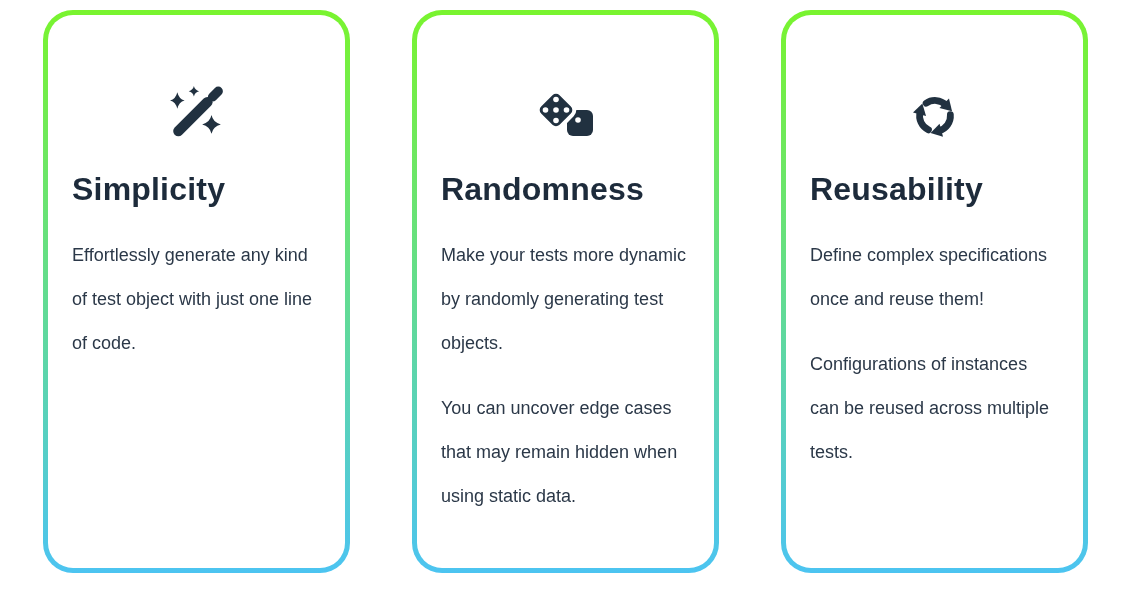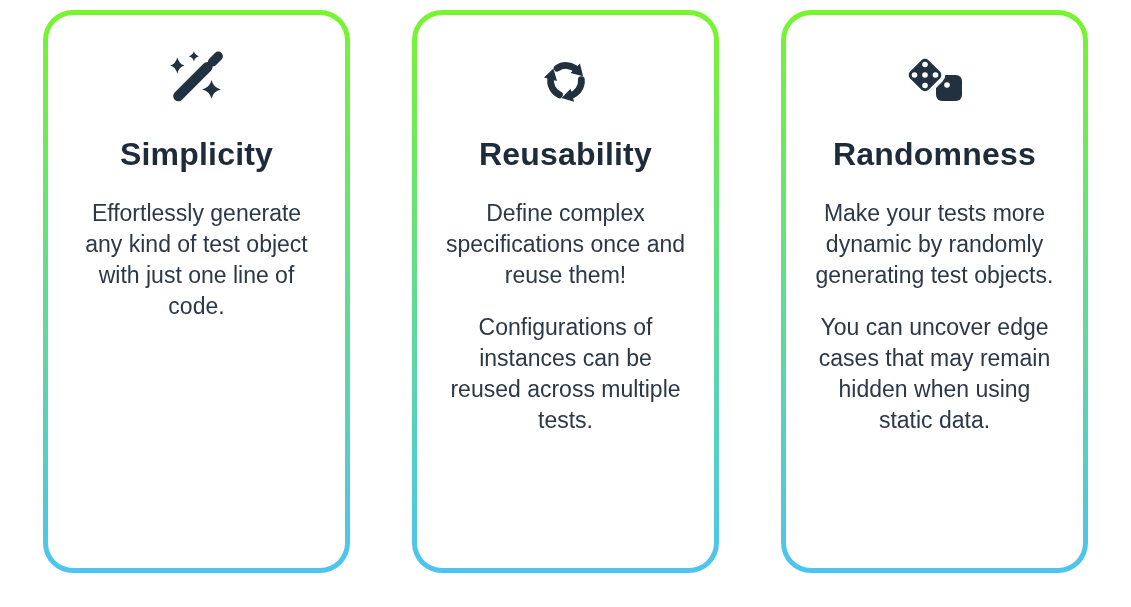--- a/index.html
+++ b/index.html
@@ -28,41 +28,41 @@
     height:563px;
     border-radius:30px;
     padding:5px;
     background:linear-gradient(180deg,var(--grad-top) 0%,var(--grad-bottom) 100%);
     flex:0 0 auto;
   }
   .card-inner{
     width:100%;height:100%;
     background:var(--card-bg);
     border-radius:25px;
-    padding:31px 24px 0;
-    text-align:center;
+    padding:66px 24px 0;
+    text-align:left;
   }
   .icon-wrap{
     height:64px;
     display:flex;
     align-items:center;
     justify-content:center;
     margin-bottom:26px;
     color:var(--icon);
   }
   .card-title{
     font-size:32px;
     font-weight:700;
     color:var(--heading);
     letter-spacing:0.2px;
     margin-bottom:25px;
   }
   .card-text{
-    font-size:23px;
-    line-height:31px;
+    font-size:18px;
+    line-height:44px;
     color:var(--body);
     margin-bottom:21px;
   }
 </style>
 </head>
 <body>
 
 <div class="cards-row">
 
   <div class="card">
@@ -82,41 +82,20 @@
         </svg>
       </div>
       <h3 class="card-title">Simplicity</h3>
       <p class="card-text">Effortlessly generate any kind of test object with just one line of code.</p>
     </div>
   </div>
 
   <div class="card">
     <div class="card-inner">
       <div class="icon-wrap">
-        <svg width="54" height="56" viewBox="0 0 56 58" aria-hidden="true">
-          <defs>
-            <g id="rc-arm">
-              <path d="M 18.8 18.9 A 16 16 0 0 1 39.3 20.7" fill="none" stroke="currentColor" stroke-width="7" stroke-linecap="round"></path>
-              <polygon fill="currentColor" points="45.7,27.1 42.5,14.0 32.6,23.9"></polygon>
-            </g>
-          </defs>
-          <use href="#rc-arm"></use>
-          <use href="#rc-arm" transform="rotate(120 28 32)"></use>
-          <use href="#rc-arm" transform="rotate(240 28 32)"></use>
-        </svg>
-      </div>
-      <h3 class="card-title">Reusability</h3>
-      <p class="card-text">Define complex specifications once and reuse them!</p>
-      <p class="card-text">Configurations of instances can be reused across multiple tests.</p>
-    </div>
-  </div>
-
-  <div class="card">
-    <div class="card-inner">
-      <div class="icon-wrap">
         <svg width="64" height="56" viewBox="0 0 64 56" aria-hidden="true">
 
           <rect x="33" y="25" width="26" height="26" rx="6" fill="currentColor"></rect>
           <circle cx="44" cy="35" r="2.8" fill="#ffffff"></circle>
 
           <g transform="rotate(45 22 25)">
             <rect x="7" y="10" width="30" height="30" rx="7" fill="currentColor" stroke="#ffffff" stroke-width="4"></rect>
           </g>
           <circle cx="22" cy="25" r="2.8" fill="#ffffff"></circle>
           <circle cx="22" cy="14.5" r="2.8" fill="#ffffff"></circle>
@@ -124,13 +103,34 @@
           <circle cx="11.5" cy="25" r="2.8" fill="#ffffff"></circle>
           <circle cx="32.5" cy="25" r="2.8" fill="#ffffff"></circle>
         </svg>
       </div>
       <h3 class="card-title">Randomness</h3>
       <p class="card-text">Make your tests more dynamic by randomly generating test objects.</p>
       <p class="card-text">You can uncover edge cases that may remain hidden when using static data.</p>
     </div>
   </div>
 
+  <div class="card">
+    <div class="card-inner">
+      <div class="icon-wrap">
+        <svg width="54" height="56" viewBox="0 0 56 58" aria-hidden="true">
+          <defs>
+            <g id="rc-arm">
+              <path d="M 18.8 18.9 A 16 16 0 0 1 39.3 20.7" fill="none" stroke="currentColor" stroke-width="7" stroke-linecap="round"></path>
+              <polygon fill="currentColor" points="45.7,27.1 42.5,14.0 32.6,23.9"></polygon>
+            </g>
+          </defs>
+          <use href="#rc-arm"></use>
+          <use href="#rc-arm" transform="rotate(120 28 32)"></use>
+          <use href="#rc-arm" transform="rotate(240 28 32)"></use>
+        </svg>
+      </div>
+      <h3 class="card-title">Reusability</h3>
+      <p class="card-text">Define complex specifications once and reuse them!</p>
+      <p class="card-text">Configurations of instances can be reused across multiple tests.</p>
+    </div>
+  </div>
+
 </div>
 
 </body></html>

